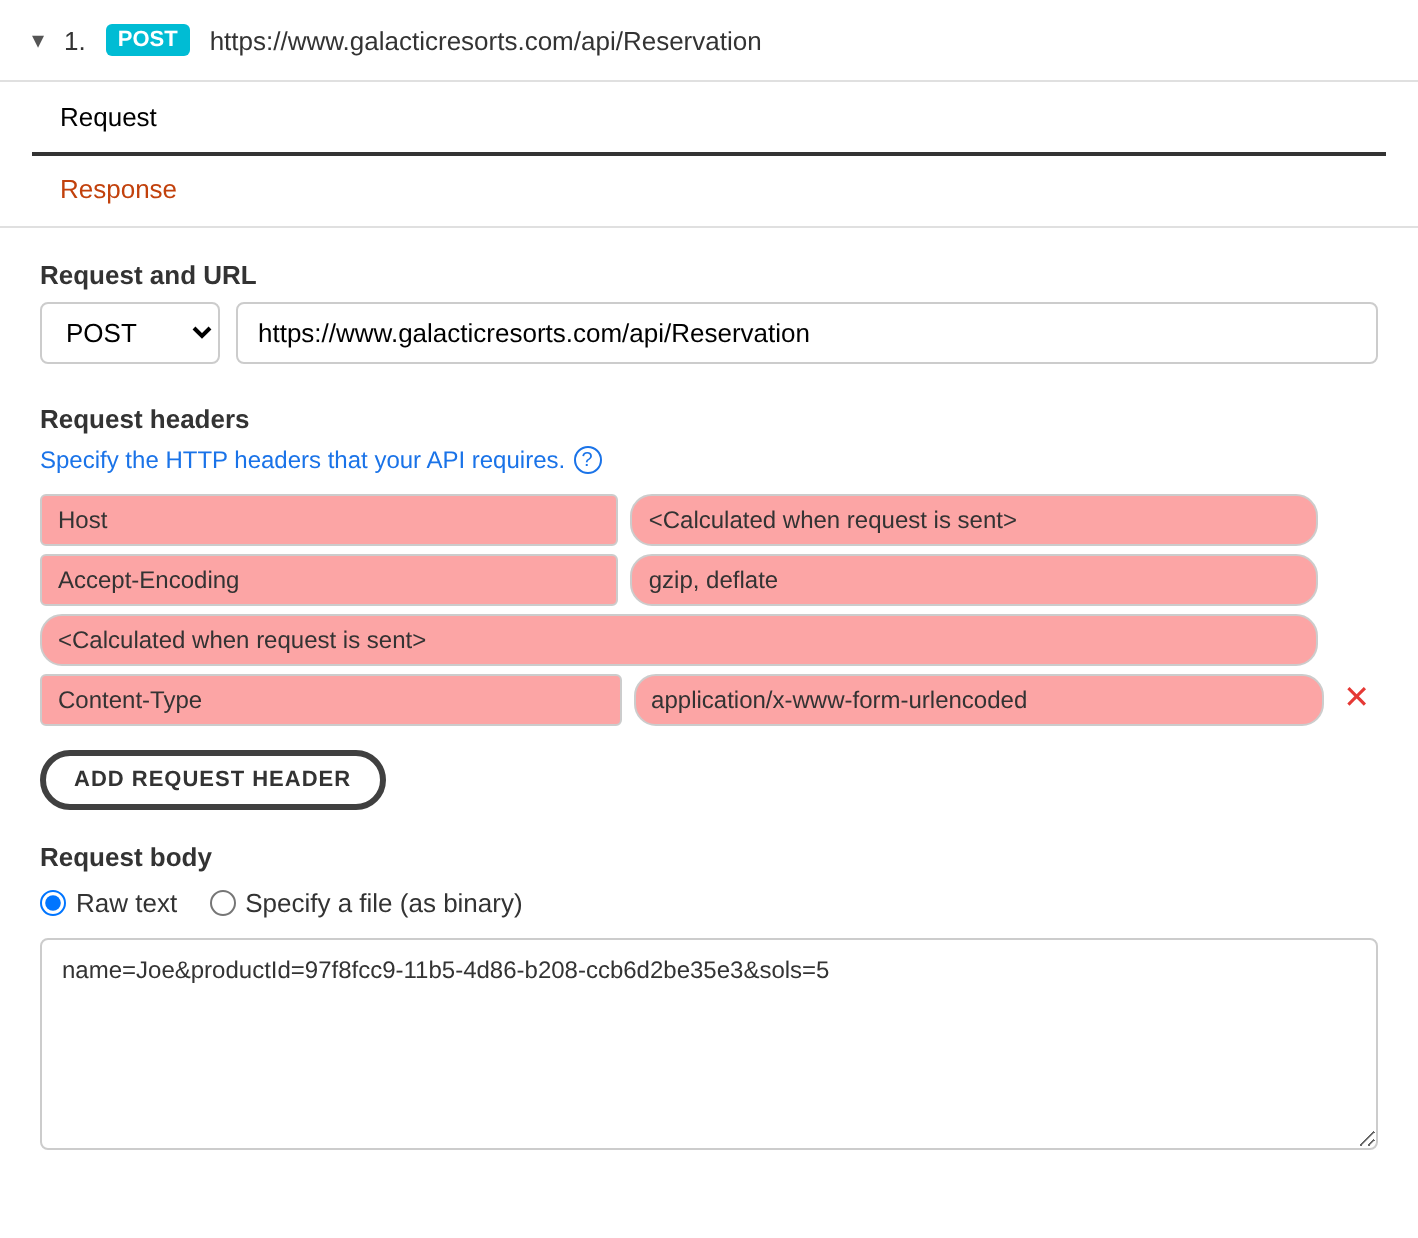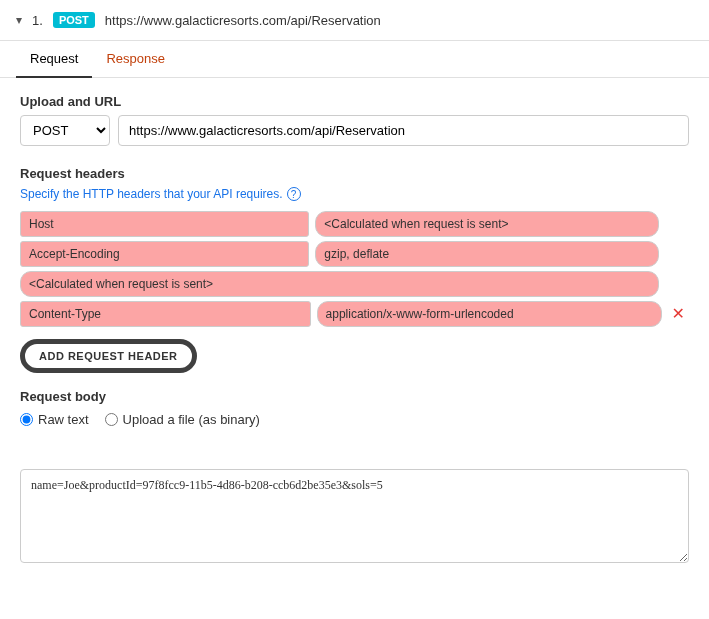--- a/index.html
+++ b/index.html
@@ -44,20 +44,21 @@
     .url-text {
       color: #333;
       font-size: 13px;
     }
 
     .tabs {
       display: flex;
       padding: 0 16px;
       border-bottom: 1px solid #e0e0e0;
       gap: 0;
+      flex-direction: column;
     }
 
     .tab {
       padding: 10px 14px;
       font-size: 13px;
       cursor: pointer;
       color: #c2410c;
       border-bottom: 2px solid transparent;
       margin-bottom: -1px;
     }
@@ -164,21 +165,21 @@
 
     .delete-placeholder {
       width: 24px;
     }
 
     .add-header-btn {
       display: inline-flex;
       align-items: center;
       margin-top: 8px;
       padding: 6px 14px;
-      border: 5px solid #404040;
+      border: 3px solid #404040;
       border-radius: 20px;
       background: #fff;
       font-size: 11px;
       font-weight: 600;
       color: #333;
       cursor: pointer;
       letter-spacing: 0.5px;
     }
 
     .request-body-section {
@@ -197,29 +198,28 @@
       display: flex;
       align-items: center;
       gap: 5px;
       font-size: 13px;
       color: #333;
       cursor: pointer;
     }
 
     .body-textarea {
       width: 100%;
-      height: 94px;
+      height: 106px;
       padding: 8px 10px;
       border: 1px solid #ccc;
       border-radius: 4px;
       font-size: 12px;
-      font-family: Liberation Serif, serif;
+      font-family: Liberation Sans, sans-serif;
       resize: vertical;
       color: #333;
-      margin-top: 32px;
     }
 
     .label-text { font-size: 13px; }
     .url-label { margin-bottom: 6px; }
   </style>
 </head>
 <body>
 
 <div class="top-bar">
   <span class="chevron-down">▾</span>
@@ -228,21 +228,21 @@
   <span class="url-text">https://www.galacticresorts.com/api/Reservation</span>
 </div>
 
 <div class="tabs">
   <div class="tab active">Request</div>
   <div class="tab">Response</div>
 </div>
 
 <div class="content">
 
-  <div class="section-title url-label">Upload and URL</div>
+  <div class="section-title url-label">Request and URL</div>
   <div class="method-url-row">
     <select class="method-select">
       <option>POST</option>
       <option>GET</option>
       <option>PUT</option>
       <option>DELETE</option>
       <option>PATCH</option>
     </select>
     <input type="text" class="url-input" value="https://www.galacticresorts.com/api/Reservation" style="">
   </div>
@@ -280,19 +280,19 @@
 
   <div class="request-body-section">
     <div class="section-title">Request body</div>
     <div class="radio-group">
       <label class="radio-label">
         <input type="radio" name="body-type" checked="" style="">
         <span class="label-text">Raw text</span>
       </label>
       <label class="radio-label">
         <input type="radio" name="body-type" style="">
-        <span class="label-text">Upload a file (as binary)</span>
+        <span class="label-text">Specify a file (as binary)</span>
       </label>
     </div>
     <textarea class="body-textarea" style="">name=Joe&amp;productId=97f8fcc9-11b5-4d86-b208-ccb6d2be35e3&amp;sols=5</textarea>
   </div>
 
 </div>
 
 </body></html>

